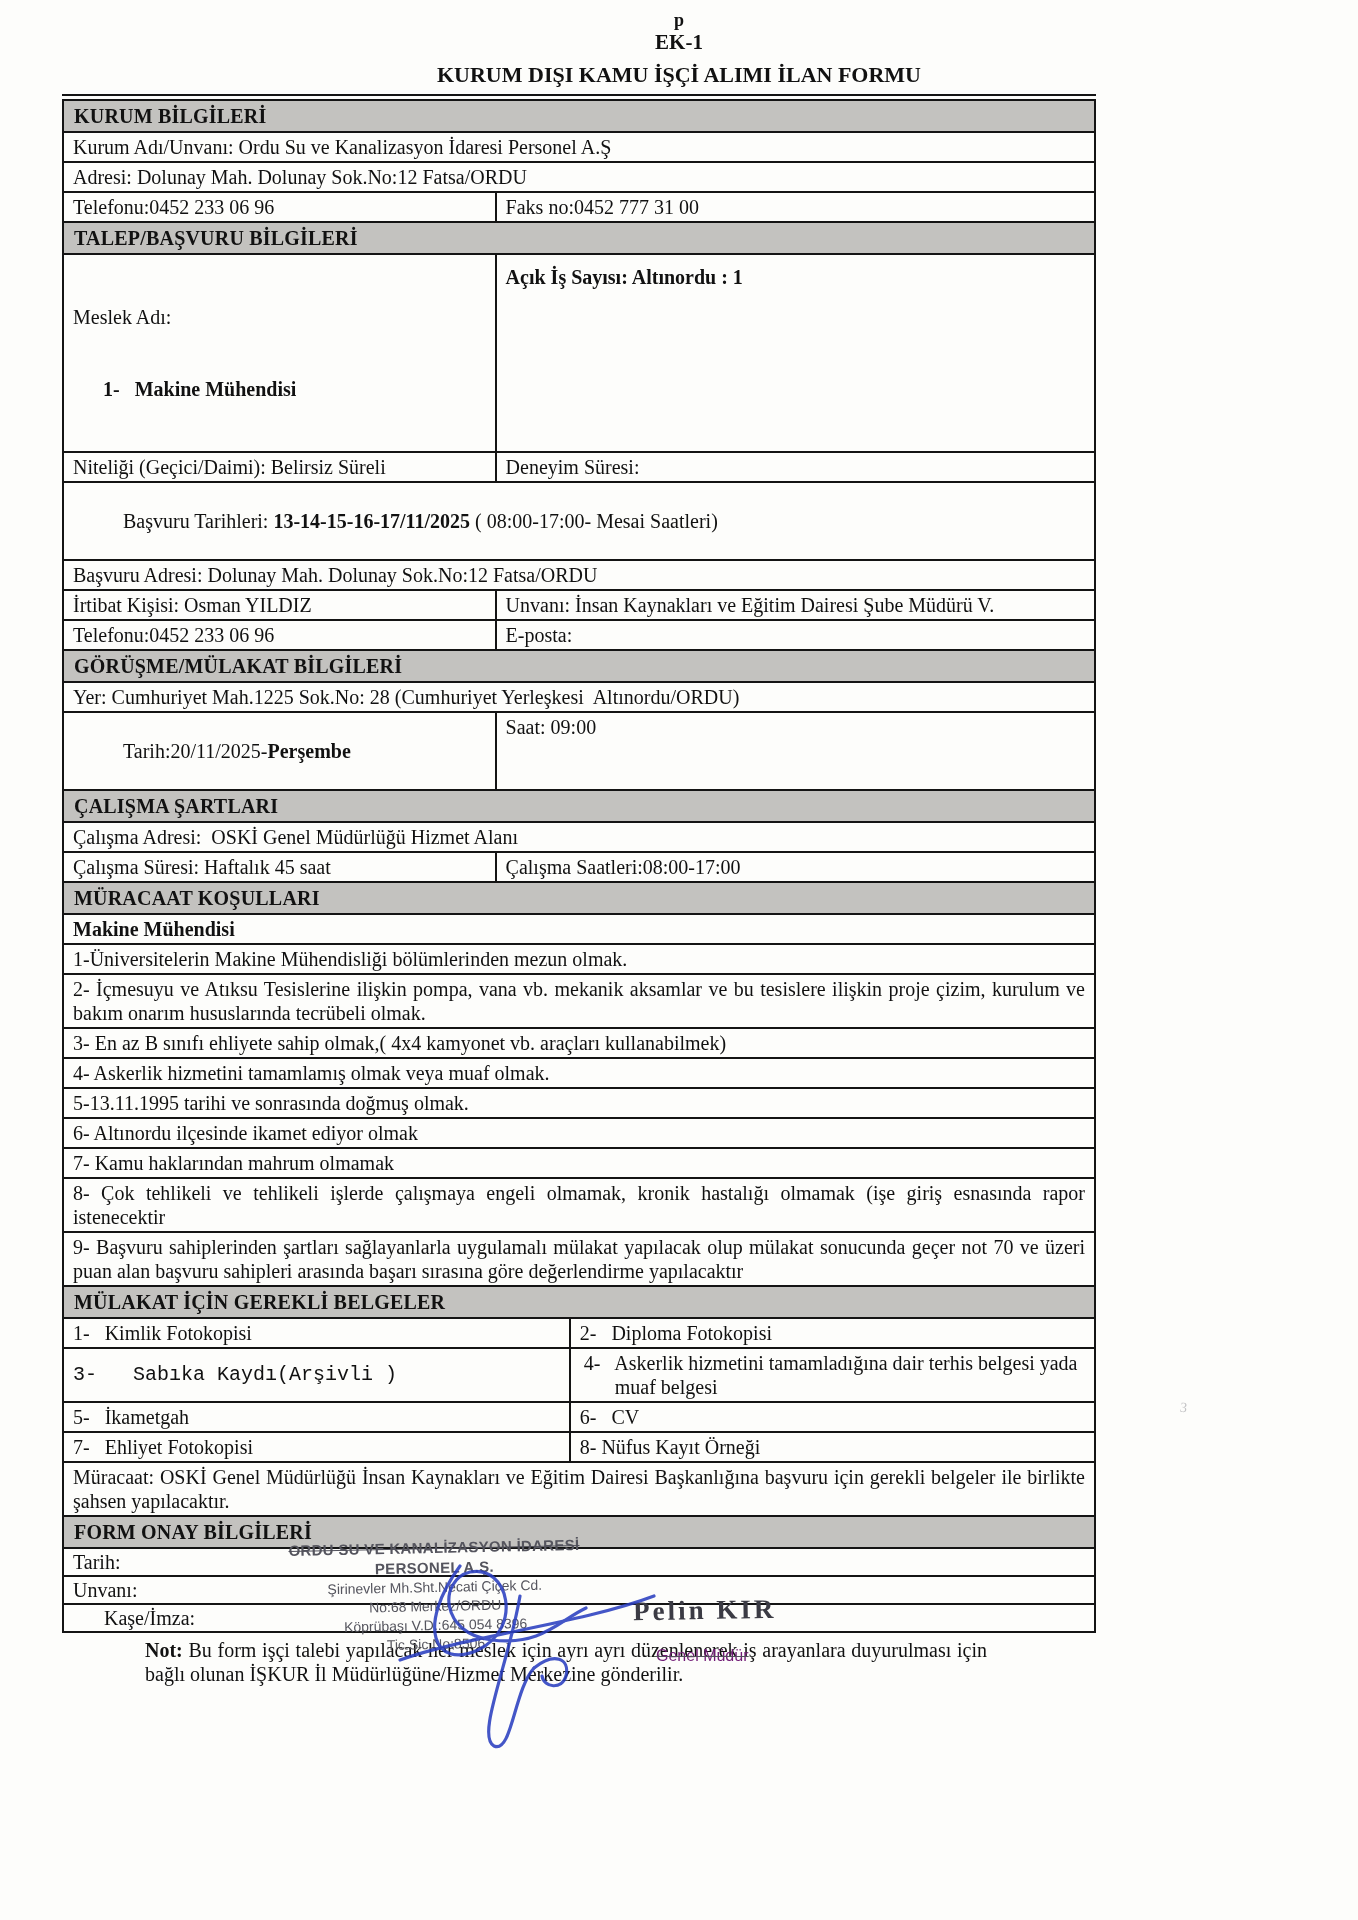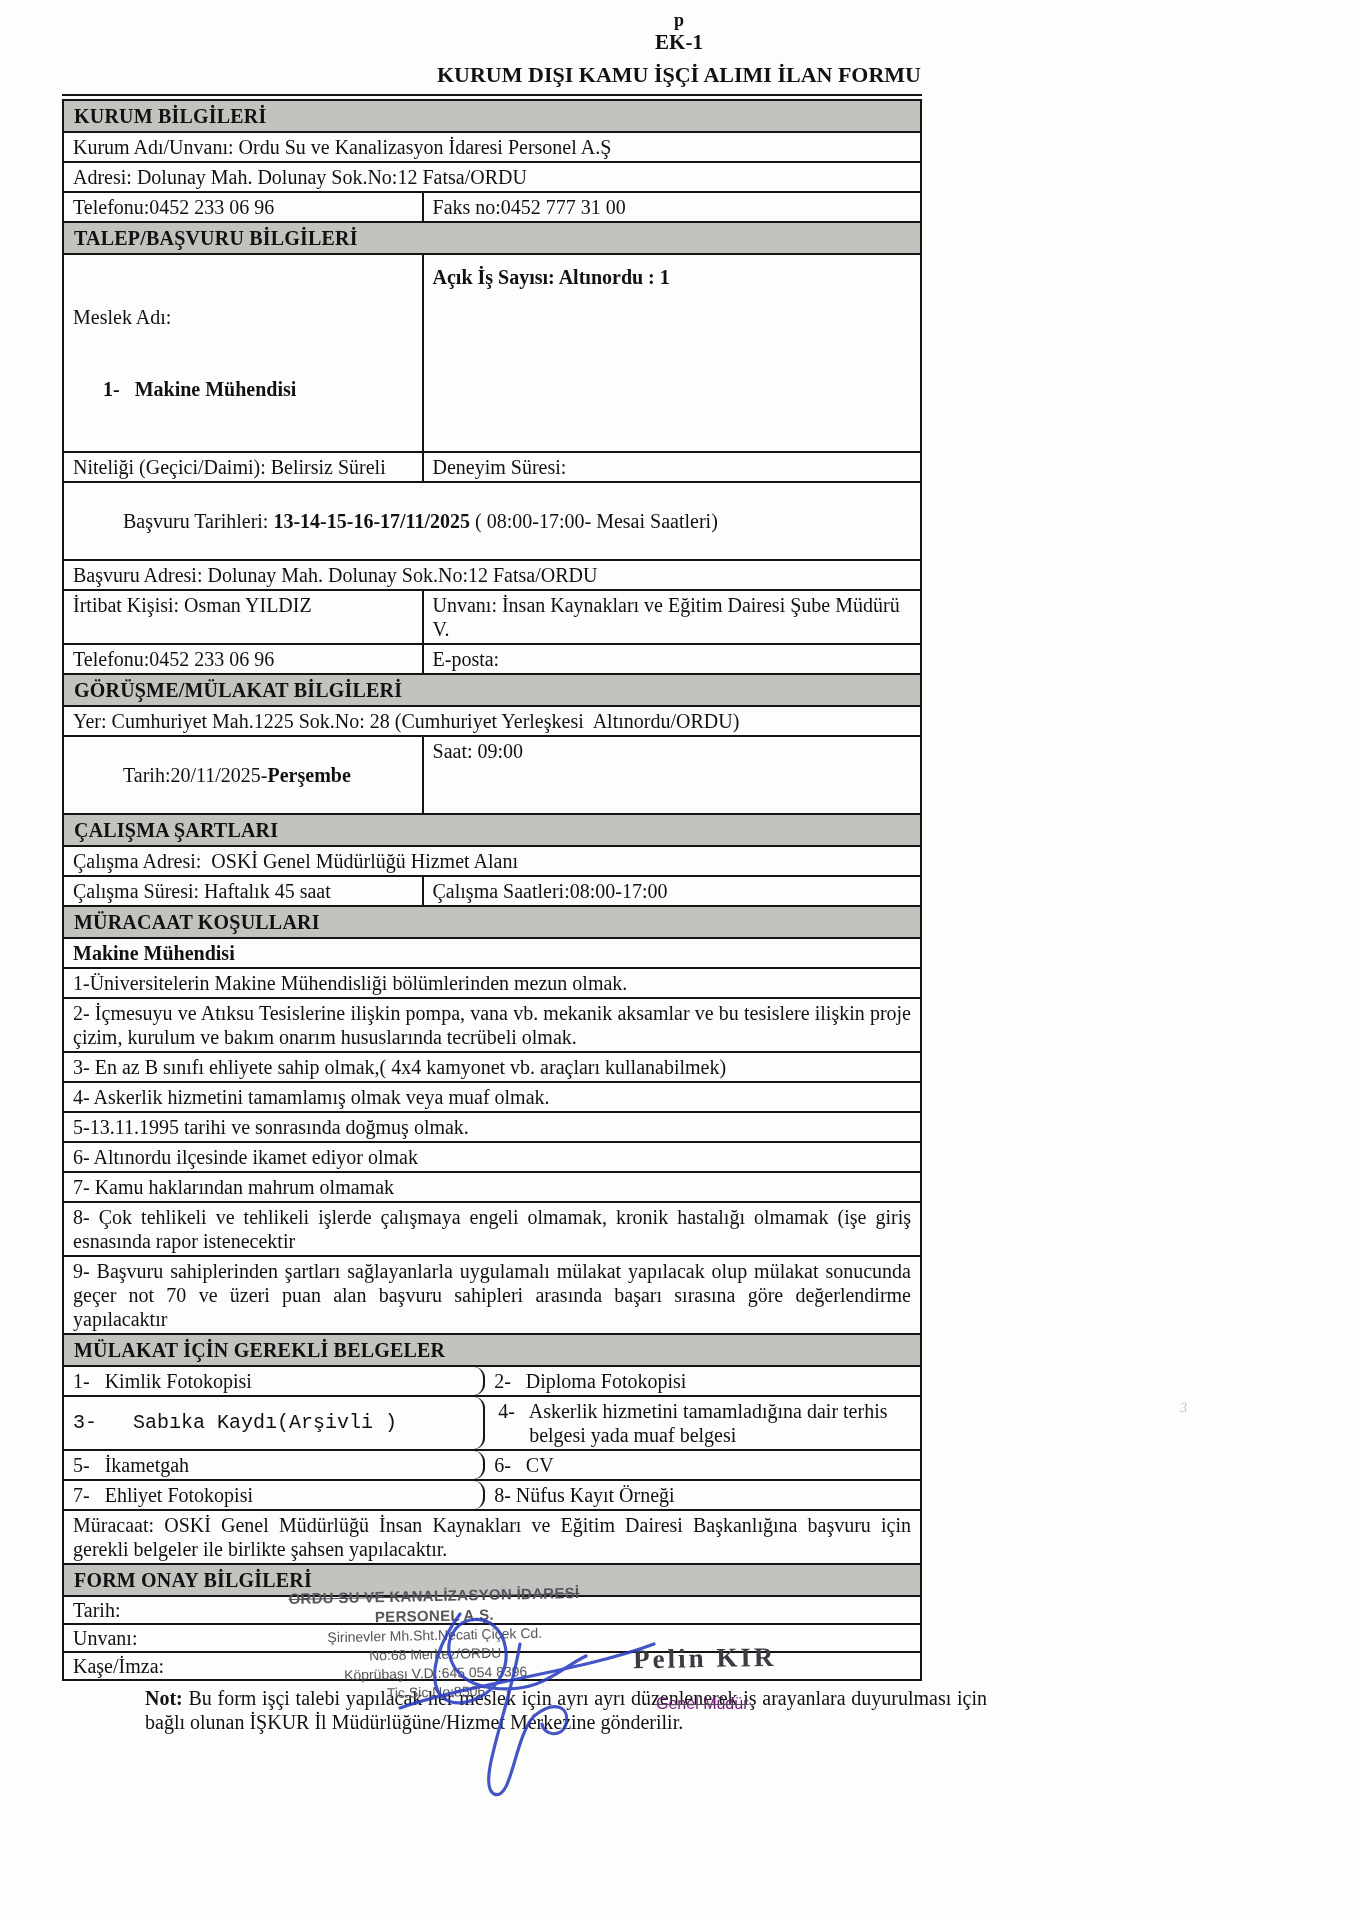--- a/index.html
+++ b/index.html
@@ -8,37 +8,37 @@
     width:1358px; height:1920px; position:relative;
     font-family:"Liberation Serif","DejaVu Serif",serif;
     color:#111111; font-size:20px; line-height:24px;
   }
   .page { position:relative; width:1358px; height:1920px; background:#fdfdfb; overflow:hidden; }
 
   .corner-mark { text-align:center; padding-top:10px; font-weight:bold; font-size:18px; line-height:20px; }
   .doc-code    { text-align:center; font-weight:bold; font-size:21px; line-height:24px; }
   .page-title  { text-align:center; font-weight:bold; font-size:22px; line-height:26px; margin-top:8px; }
 
-  .table-wrap { position:relative; margin:6px 0 0 62px; width:860px; }
+  .table-wrap { position:relative; margin:6px 0 0 62px; width:1034px; }
   .pre-line { border-top:2px solid #141414; margin-bottom:3px; }
   .form-table { border:2px solid #141414; background:#fdfdfb; }
 
   .row { border-bottom:2px solid #141414; min-height:28px; }
-  .form-table > .row:last-child { border-bottom:none; }
+  .form-table > .row:last-child { border-bottom:none;padding-left:31px; }
   .sec-header {
     background:#c3c2bf; font-weight:bold; padding:3px 10px; min-height:30px;
     letter-spacing:0.2px;
   }
   .cell { padding:2px 9px; white-space:pre-wrap; min-height:28px; }
   .split { display:flex; }
   .split > .cell { border-right:2px solid #141414; }
   .split > .cell:last-child { border-right:none; }
   .l42 { width:42%; }
   .r58 { width:58%; }
-  .l49 { width:49.2%;border-radius:11px; }
+  .l49 { width:49.2%; }
   .r51 { width:50.8%; }
   .b { font-weight:bold; }
   .justify { white-space:normal; text-align:justify; }
   .tall-meslek { min-height:78px; }
   .tall-meslek .cell { min-height:78px; }
   .indent { padding-left:30px; }
   .pt { padding-top:10px; }
   .vcenter { display:flex; align-items:center;font-family:Liberation Mono, monospace; }
   .hang { padding-left:44px; text-indent:-31px; }
   .onay-row { min-height:26px; }

